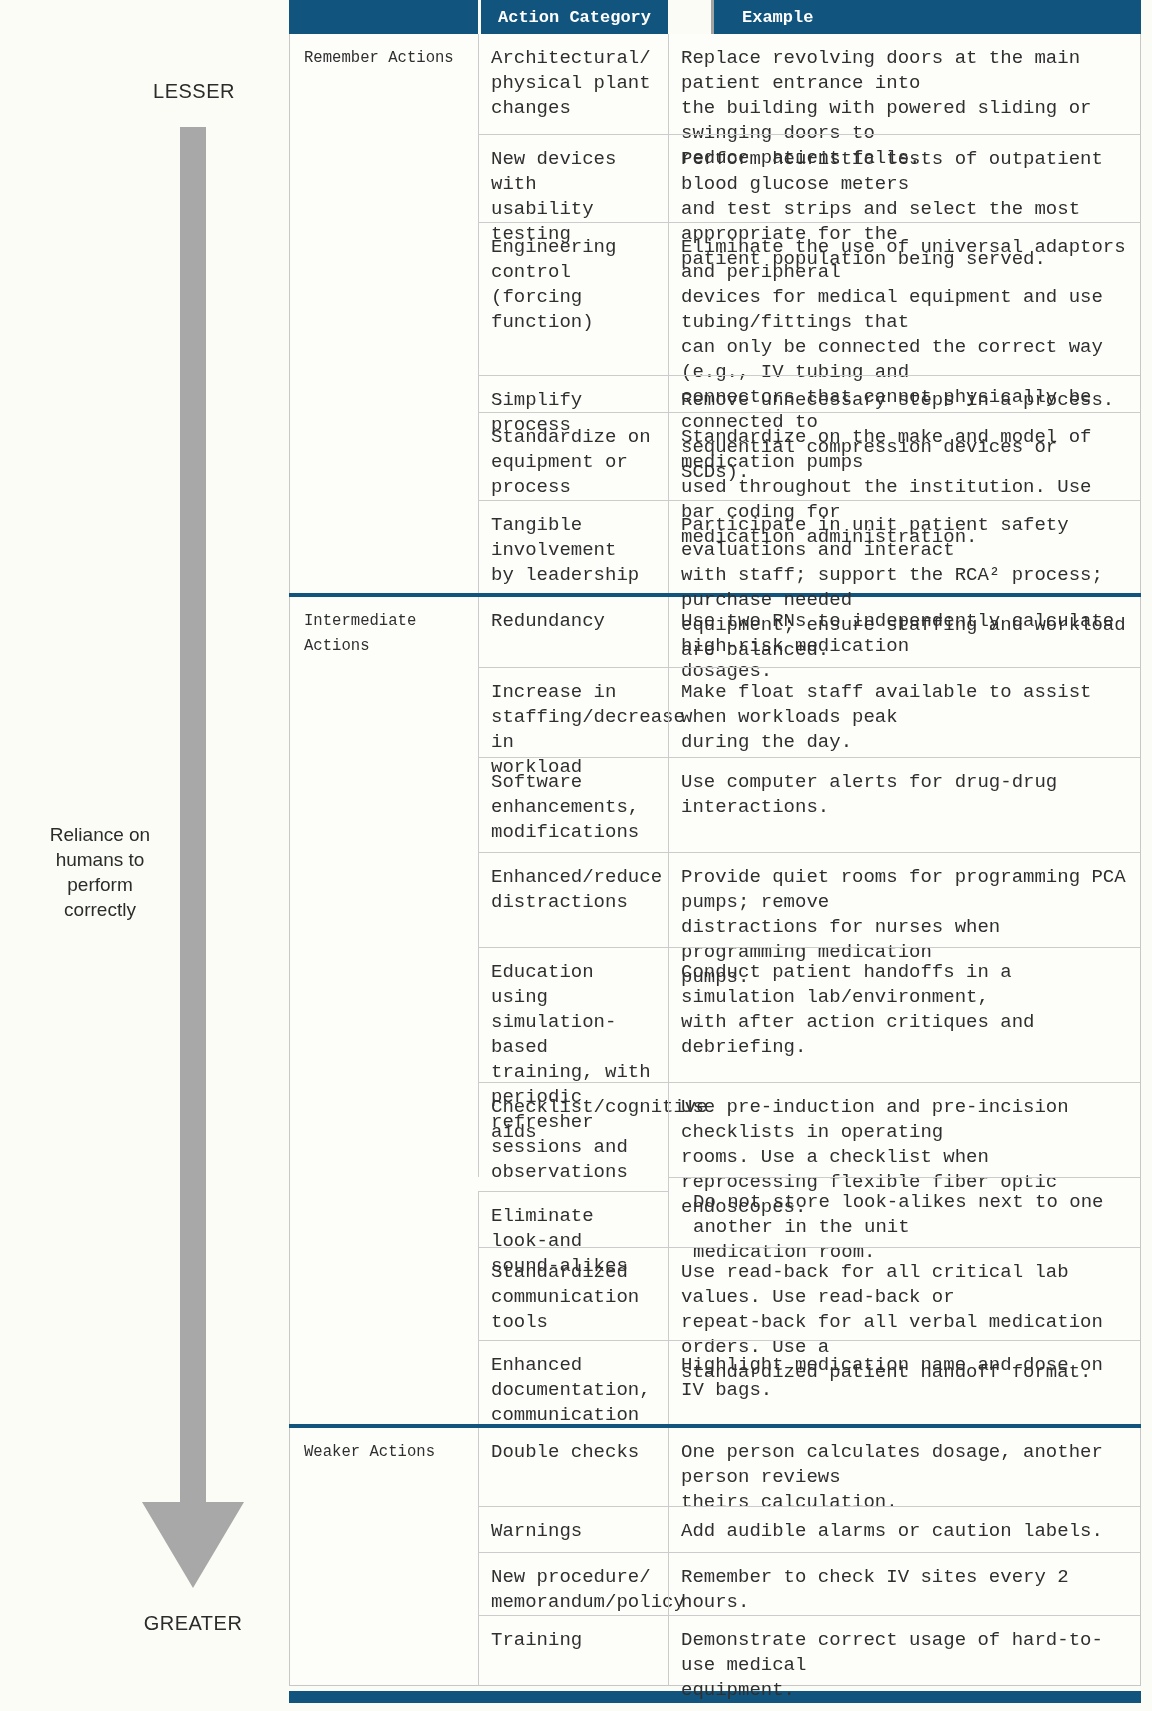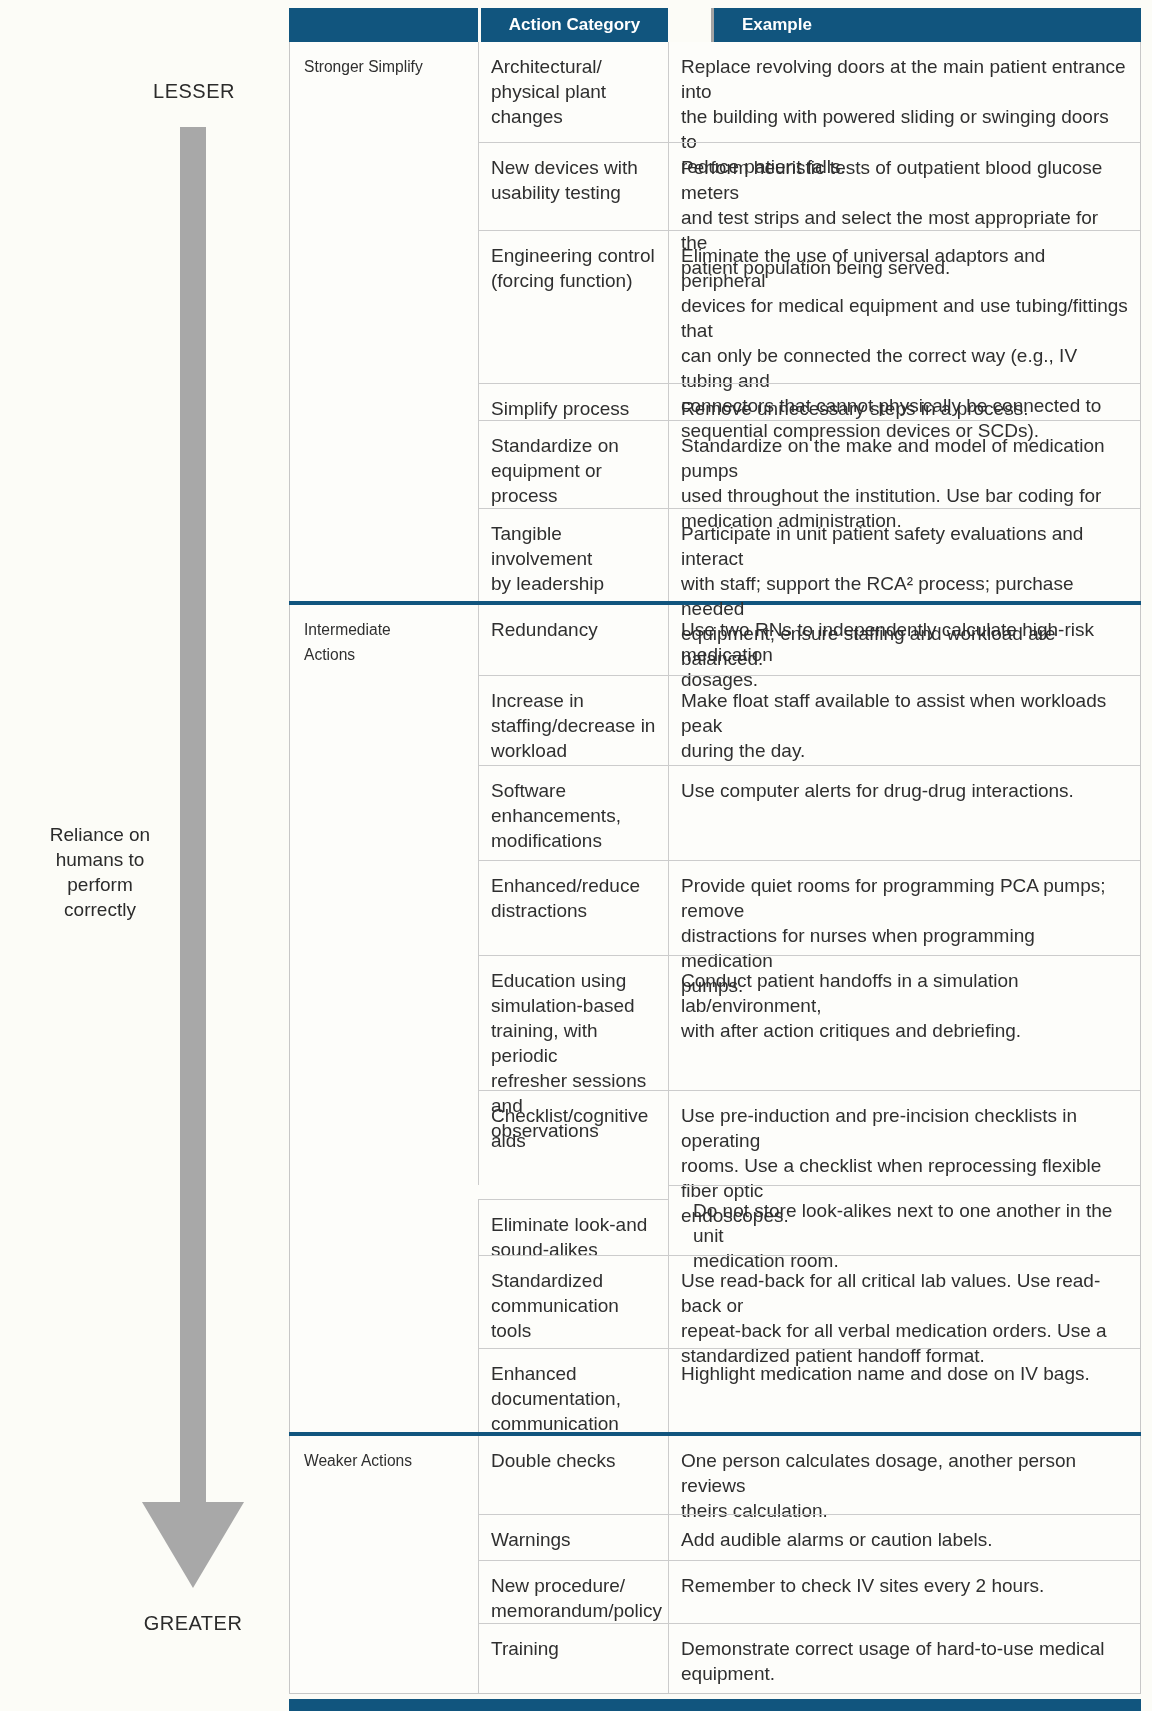--- a/index.html
+++ b/index.html
@@ -13,21 +13,21 @@
   .greater{left:193px;top:1612px;}
   .arrow-shaft{position:absolute;left:180px;top:127px;width:26px;height:1375px;background:#a8a8a8;}
   .arrow-head{position:absolute;left:142px;top:1502px;width:0;height:0;
               border-left:51px solid transparent;border-right:51px solid transparent;
               border-top:86px solid #a8a8a8;}
   .side-label{position:absolute;left:100px;top:822px;transform:translateX(-50%);
               font-size:19px;line-height:25px;color:#2b2b2b;text-align:center;
               white-space:pre-line;width:220px;}
 
   
-  .table-wrap{position:absolute;left:289px;top:8px;width:856px;}
+  .table-wrap{position:absolute;left:289px;top:0;width:856px;font-family:Liberation Mono, monospace;}
   .thead{display:grid;grid-template-columns:189px 190px 473px;height:34px;}
   .th{background:#11557e;color:#ffffff;font-size:17px;font-weight:bold;
       display:flex;align-items:center;box-sizing:border-box;}
   .th-cat{justify-content:center;border-left:3px solid #fcfcf7;}
   .th-ex{padding-left:28px;border-left:3px solid #a3a3a3;margin-left:43px;}
 
   .section{width:852px;box-sizing:border-box;border-left:1px solid #c7c7c7;border-right:1px solid #c7c7c7;
            display:grid;grid-template-columns:188px 190px 472px;background:#fdfdfa;}
   .section.last{border-bottom:1px solid #c7c7c7;}
   .group-cell{grid-column:1;padding:12px 8px 0 14px;font-size:15.6px;line-height:25px;
@@ -54,21 +54,21 @@
 correctly</div>
 
   <div class="table-wrap">
     <div class="thead">
       <div class="th th-group"></div>
       <div class="th th-cat">Action Category</div>
       <div class="th th-ex">Example</div>
     </div>
 
     <div class="section" id="section-0" style="grid-template-rows: 100px 88px 153px 37px 88px 93px;">
-      <div class="group-cell" style="grid-row: 1 / span 6;">Stronger Simplify</div>
+      <div class="group-cell" style="grid-row: 1 / span 6;">Remember Actions</div>
     <div class="cell cat-cell" style="grid-area: 1 / 2;">Architectural/
 physical plant changes</div>
         <div class="cell ex-cell" style="grid-area: 1 / 3;">Replace revolving doors at the main patient entrance into
 the building with powered sliding or swinging doors to
 reduce patient falls.</div>
         <div class="cell cat-cell rb" style="grid-area: 2 / 2;">New devices with
 usability testing</div>
         <div class="cell ex-cell rb" style="grid-area: 2 / 3;">Perform heuristic tests of outpatient blood glucose meters
 and test strips and select the most appropriate for the
 patient population being served.</div>

